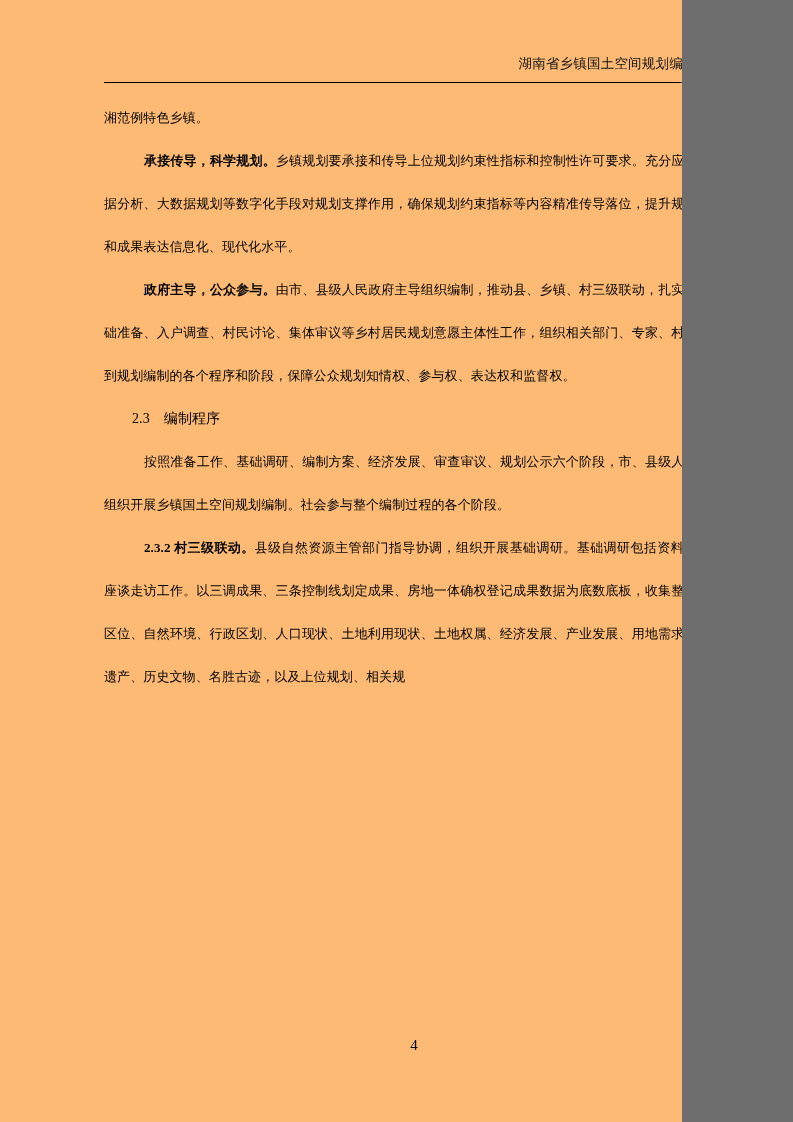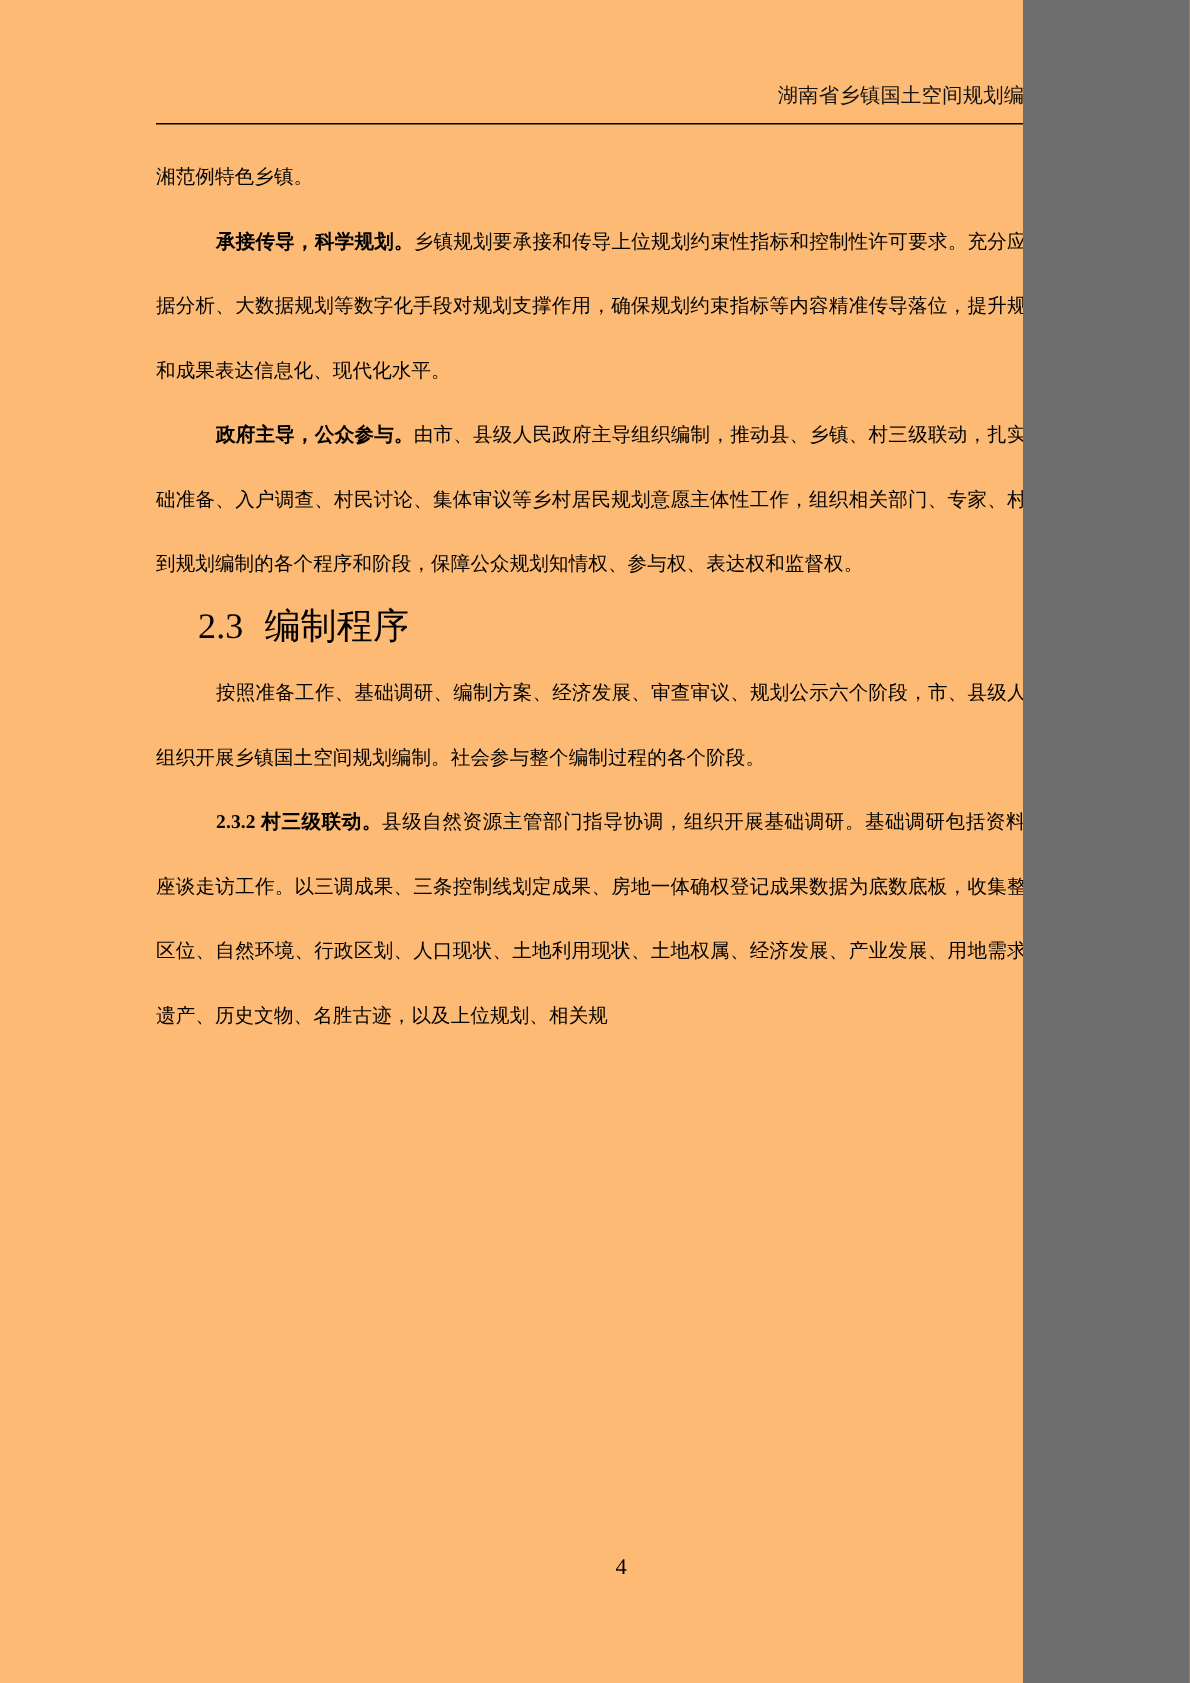--- a/index.html
+++ b/index.html
@@ -56,21 +56,21 @@
     text-justify: inter-ideograph;
     letter-spacing: 0.1px;
   }
   p.indent {
     text-indent: 40px;
   }
   .lead {
     font-weight: bold;
   }
   .heading2 {
-    font-size: 24px;
+    font-size: 14px;
     line-height: 43px;
     margin: 0;
     text-indent: 28px;
     letter-spacing: 0.1px;
   }
   .heading2 .num {
     margin-right: 14px;
   }
   .heading3-inline {
     font-weight: bold;

